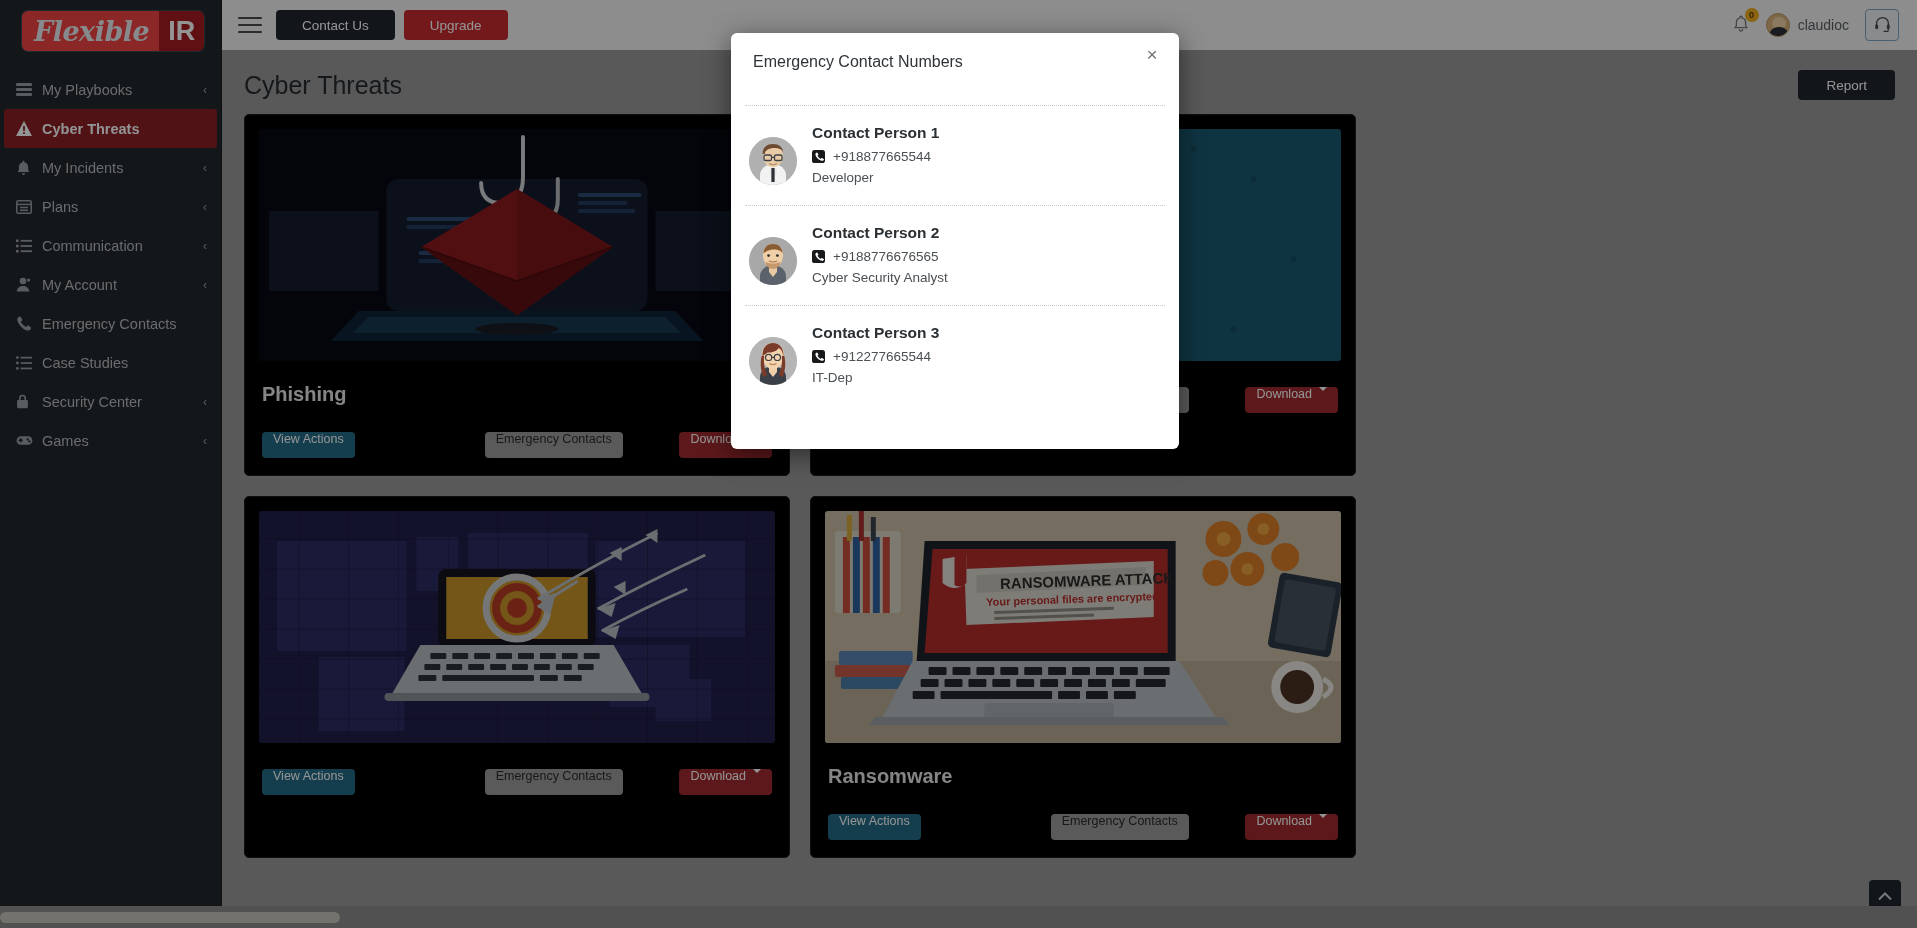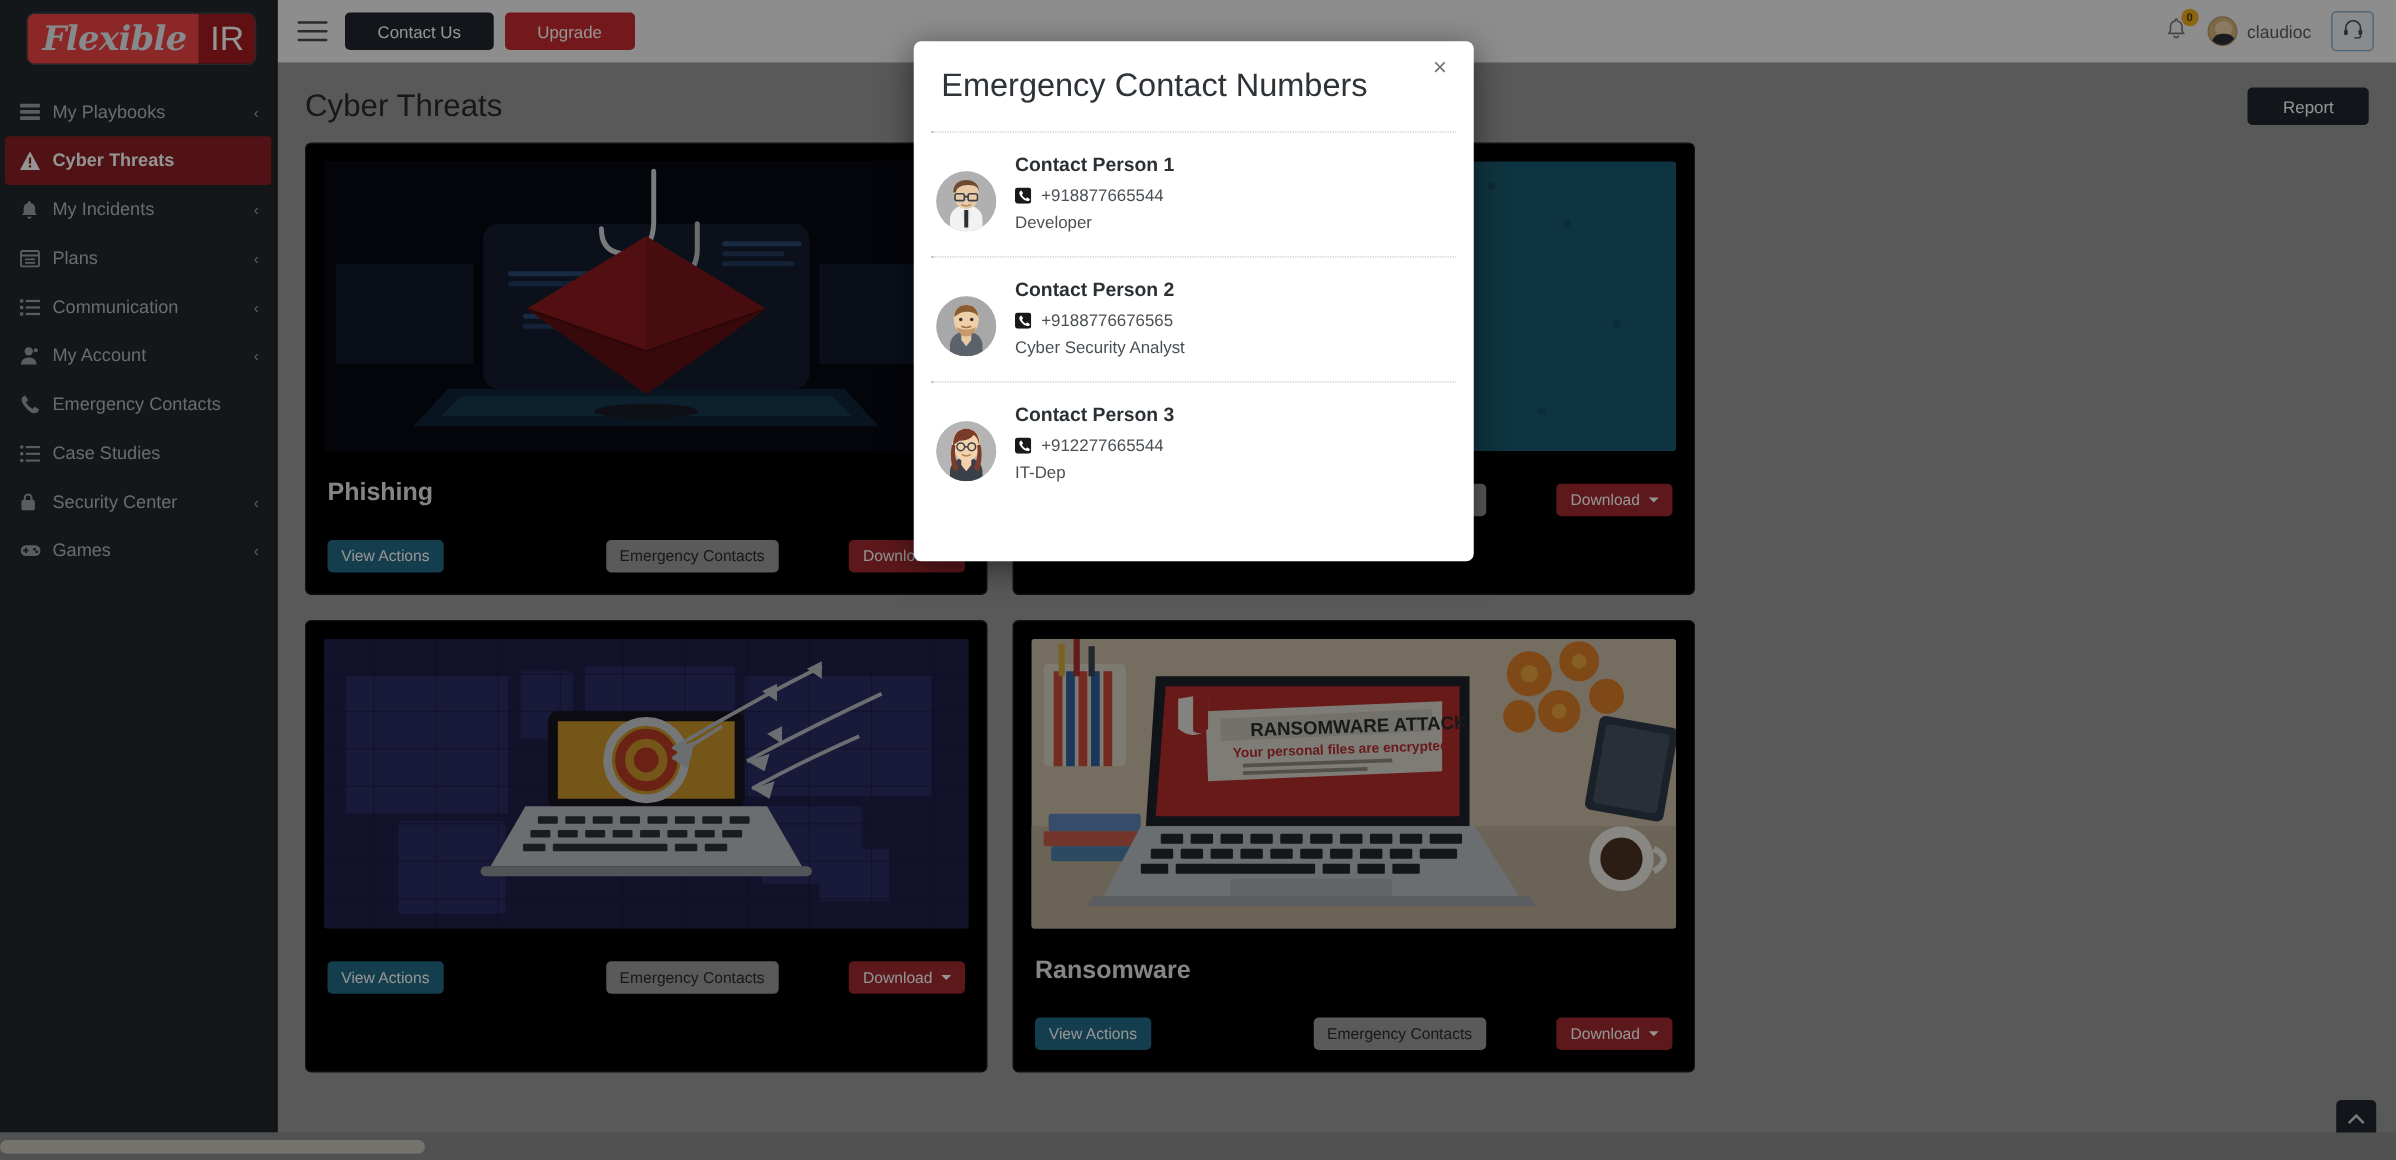--- a/index.html
+++ b/index.html
@@ -59,21 +59,21 @@
     color: #e8eef1;
     letter-spacing: -0.5px;
   }
   .logo-right {
     background: #a51d22;
     padding: 0 9px;
     display: flex; align-items: center;
   }
   .logo-right span {
     font-family: "Liberation Sans", sans-serif;
-    font-weight: normal;
+    font-weight: bold;
     font-size: 27px;
     color: #ffffff;
     letter-spacing: 0px;
   }
 
   .nav { margin-top: 8px; }
   .nav-item {
     display: flex; align-items: center;
     height: 39px;
     padding: 0 14px 0 16px;
@@ -229,21 +229,21 @@
   .card-actions {
     display: flex; align-items: center;
     margin-top: 26px;
     padding: 0 3px 3px 3px;
   }
   .btn {
     border: none; border-radius: 4px;
     font-size: 12.5px; cursor: pointer;
     font-family: "Liberation Sans", sans-serif;
     height: 26px;
-    display: inline-flex; align-items: center; gap: 5px;
+    display: inline-flex; align-items: flex-start; gap: 5px;
     padding: 0 11px;
   }
   .btn-view { background: #236a85; color: #ffffff; }
   .btn-emerg { background: #9b9b9b; color: #2b2b2b; }
   .btn-dl { background: #a02a2f; color: #ffffff; }
   .ca-gap1 { flex: 0 0 130px; }
   .ca-gap2 { flex: 1 1 auto; }
   .caret {
     width:0;height:0;
     border-left:4px solid transparent;
@@ -288,21 +288,21 @@
     z-index: 50;
     box-shadow: 0 6px 26px rgba(0,0,0,0.5);
     overflow: hidden;
   }
   .modal-head {
     position: relative;
     padding: 20px 22px 0 22px;
     height: 72px;
   }
   .modal-title {
-    font-size: 26px;
+    font-size: 16px;
     color: #2e3338;
     font-weight: normal;
   }
   .modal-close {
     position: absolute; right: 14px; top: 8px;
     width: 26px; height: 26px;
     background: transparent; border: none;
     color: #707579;
     font-size: 19px; line-height: 1;
     cursor: pointer;

